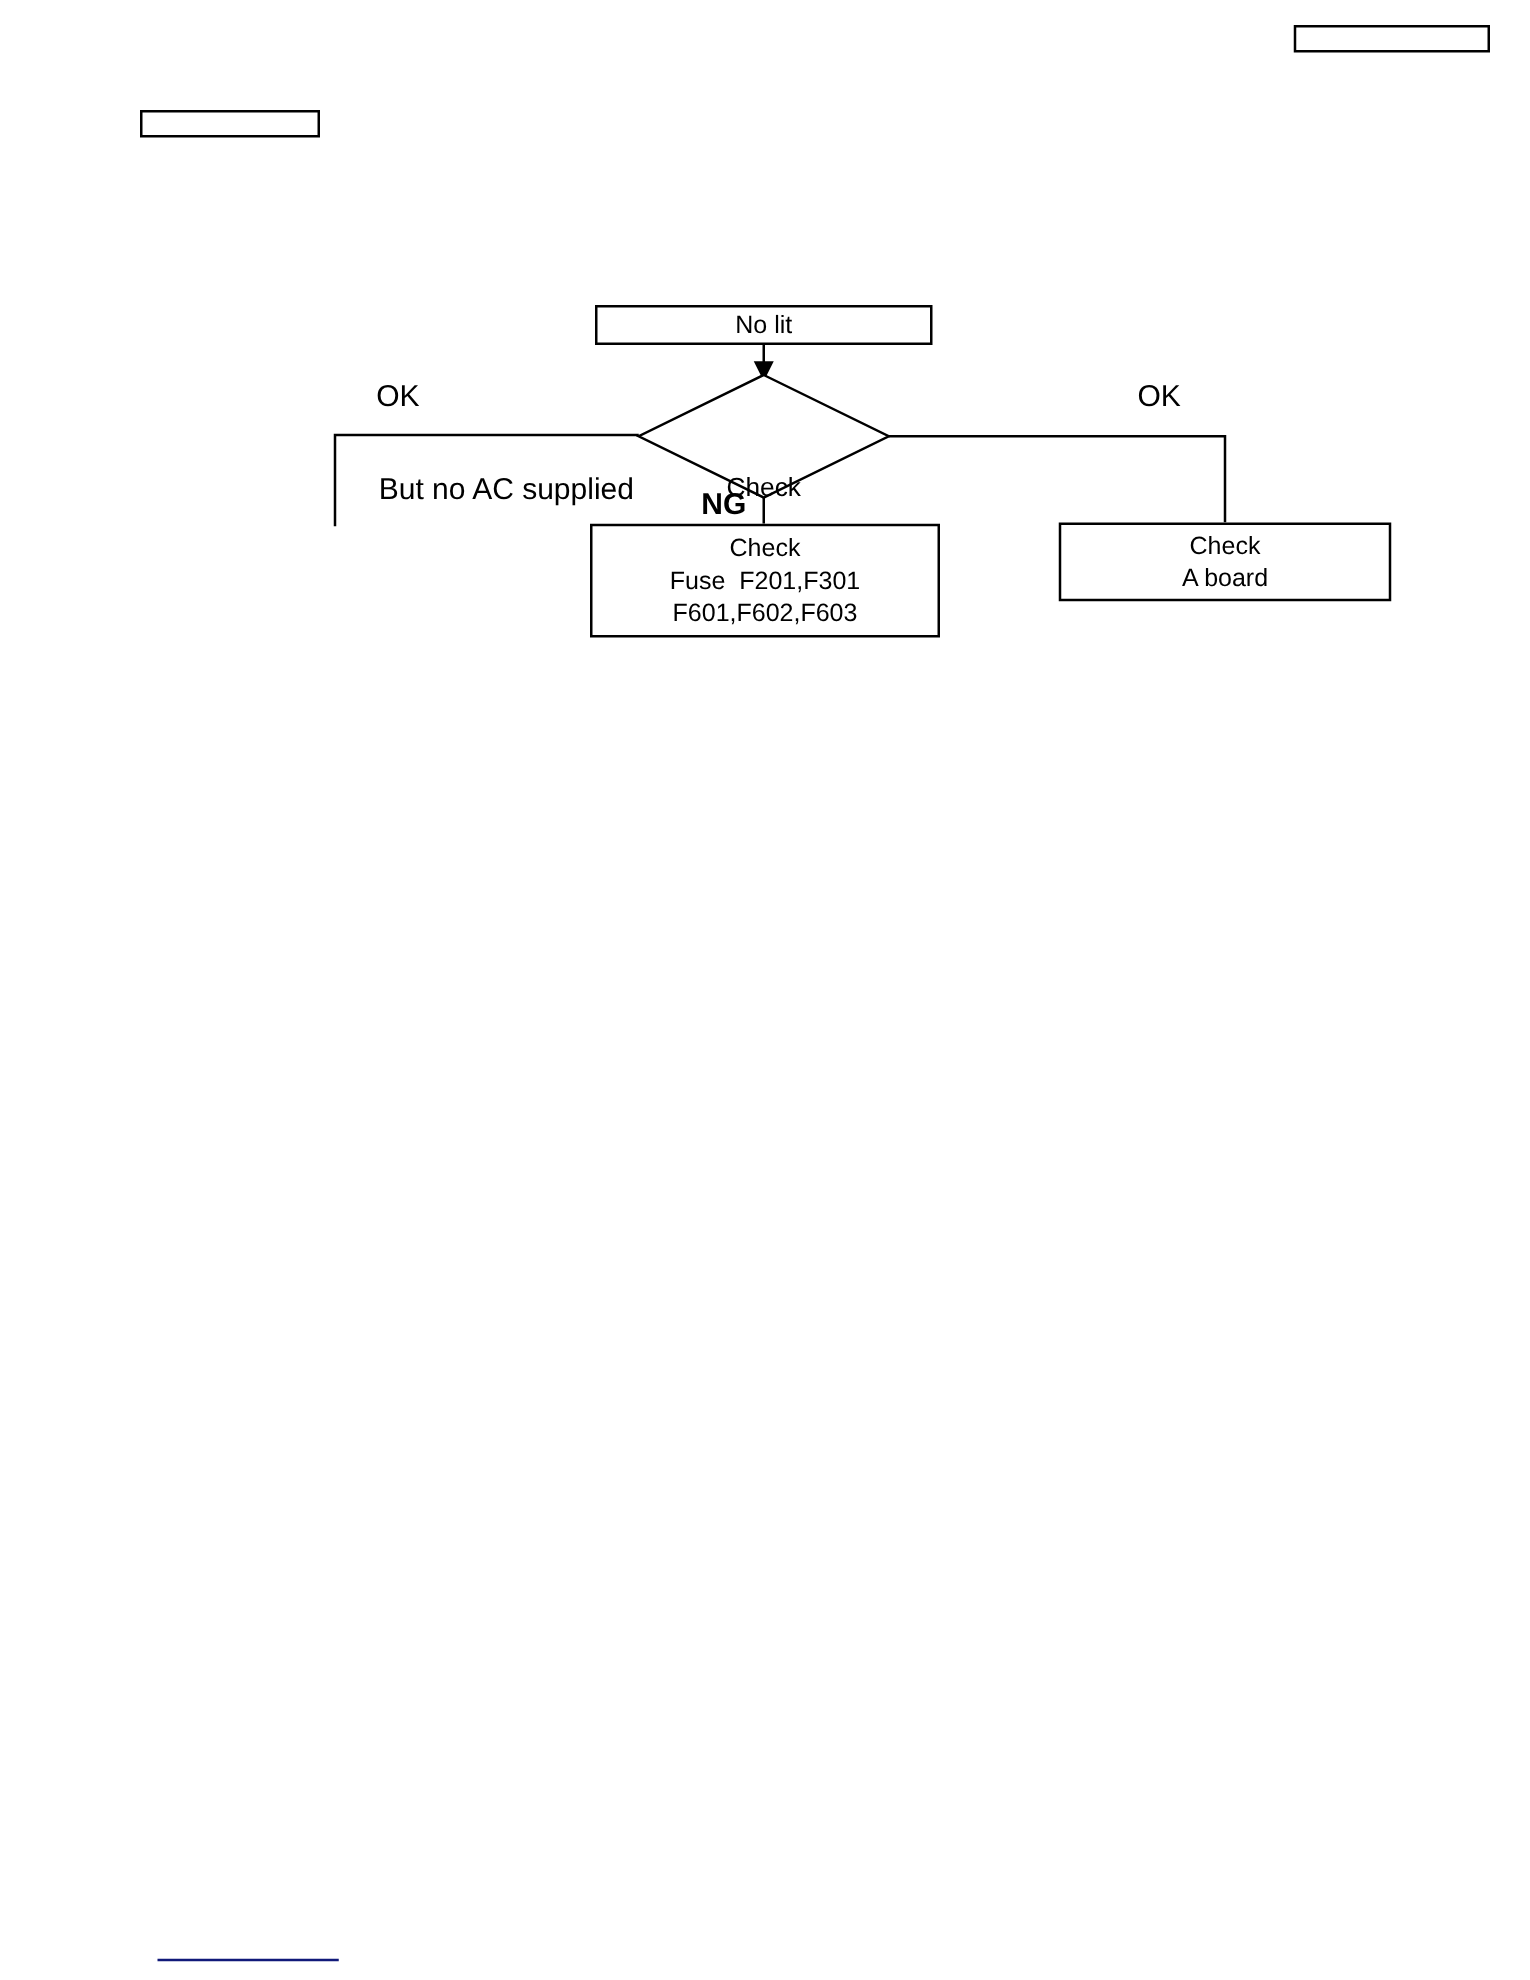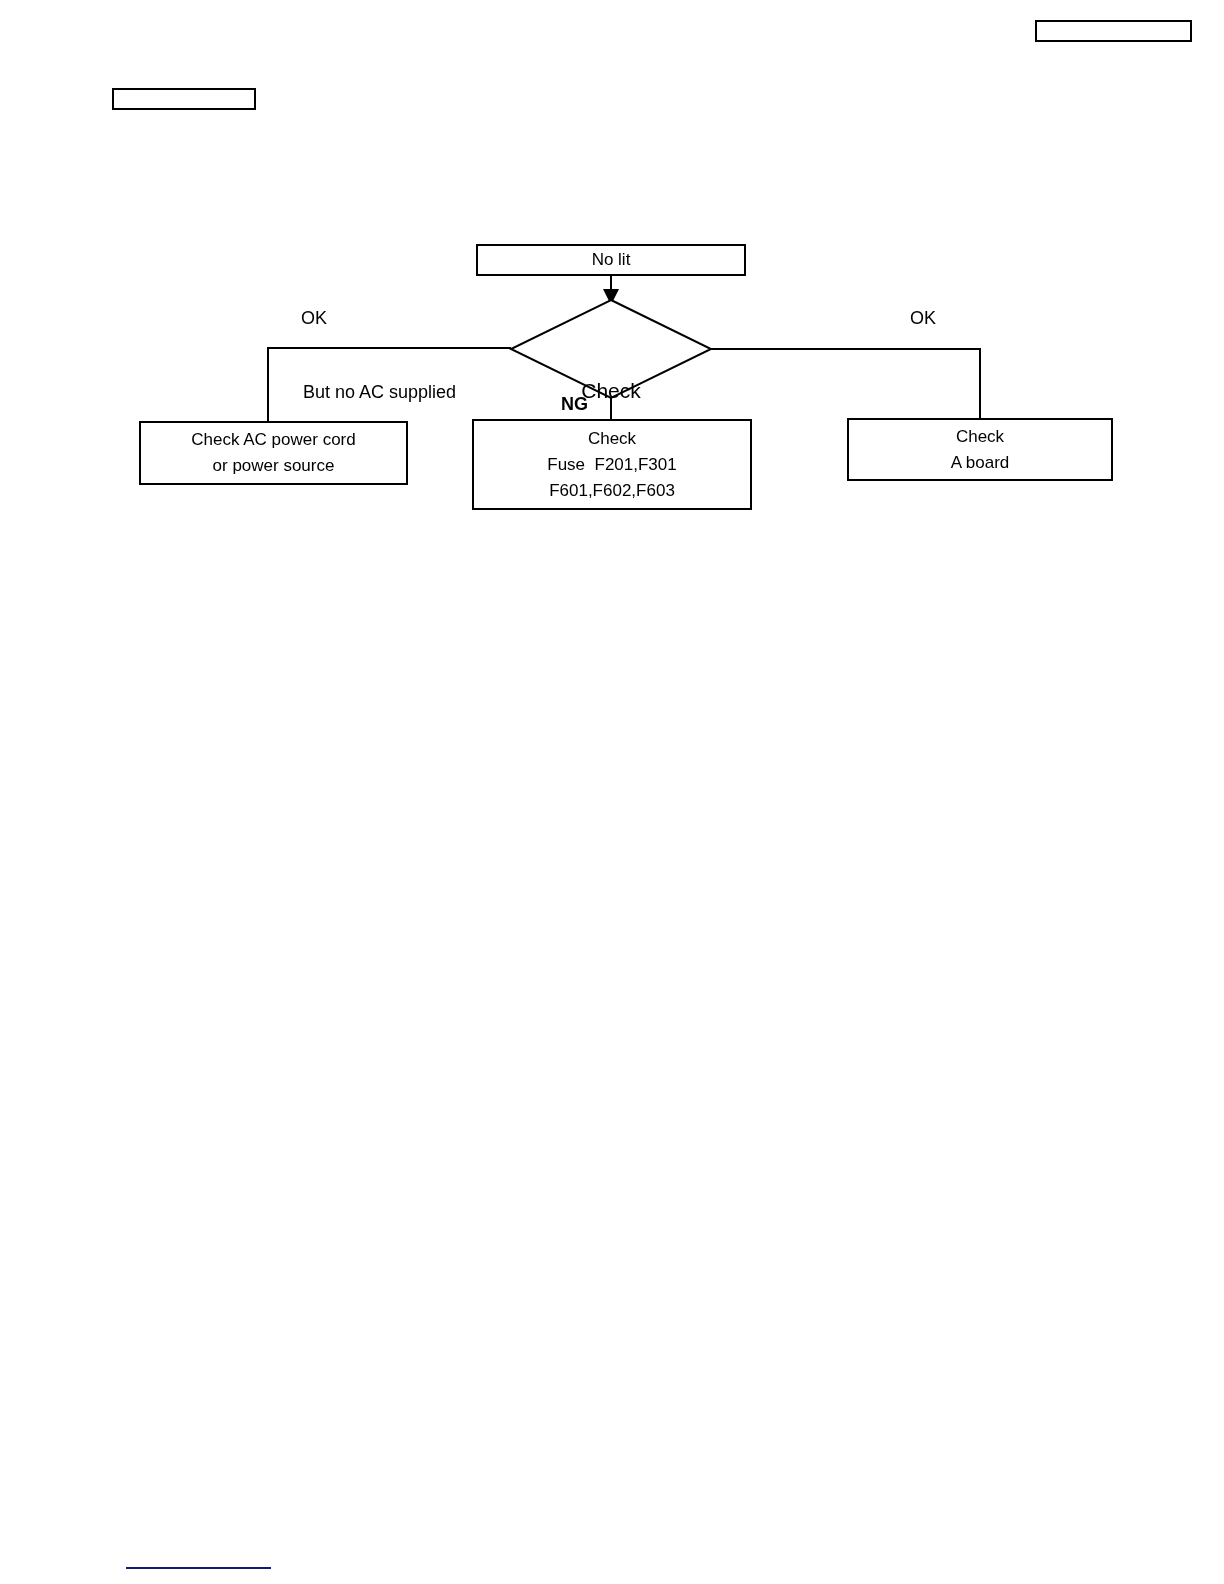--- a/index.html
+++ b/index.html
@@ -29,40 +29,40 @@
 
   .node-box {
     position: absolute;
     border: 2px solid #000000;
     background: #ffffff;
     box-sizing: border-box;
     display: flex;
     flex-direction: column;
     justify-content: center;
     text-align: center;
-    font-size: 17px;
+    font-size: 20px;
     line-height: 26px;
     white-space: pre;
   }
 
   .node-line { display: block; }
 
   
   #wires {
     position: absolute;
     left: 0;
     top: 0;
     width: 1224px;
     height: 1584px;
     pointer-events: none;
   }
 
   .edge-label {
     position: absolute;
-    font-size: 18px;
+    font-size: 24px;
     line-height: 24px;
     white-space: pre;
   }
 
   .diamond-text {
     position: absolute;
     text-align: center;
     font-size: 21px;
     line-height: 26px;
     white-space: pre;
@@ -106,24 +106,20 @@
   <div class="edge-label" style="left:303px; top:380px;">But no AC supplied</div>
 
   <div class="edge-label" style="left:561px; top:392px;font-weight:bold;">NG</div>
 
   <div class="edge-label" style="left:910px; top:306px;">OK</div>
 
   <div class="node-box" style="left:476px; top:244px; width:270px; height:32px;">
     <span class="node-line">No lit</span>
   </div>
 
-  <div class="node-box" style="left:139px; top:421px; width:269px; height:64px;">
-    <span class="node-line">Check AC power cord</span>
-    <span class="node-line">or power source</span>
-  </div>
 
   <div class="node-box" style="left:472px; top:419px; width:280px; height:91px;">
     <span class="node-line">Check</span>
     <span class="node-line">Fuse  F201,F301</span>
     <span class="node-line">F601,F602,F603</span>
   </div>
 
   <div class="node-box" style="left:847px; top:418px; width:266px; height:63px;">
     <span class="node-line">Check</span>
     <span class="node-line">A board</span>

